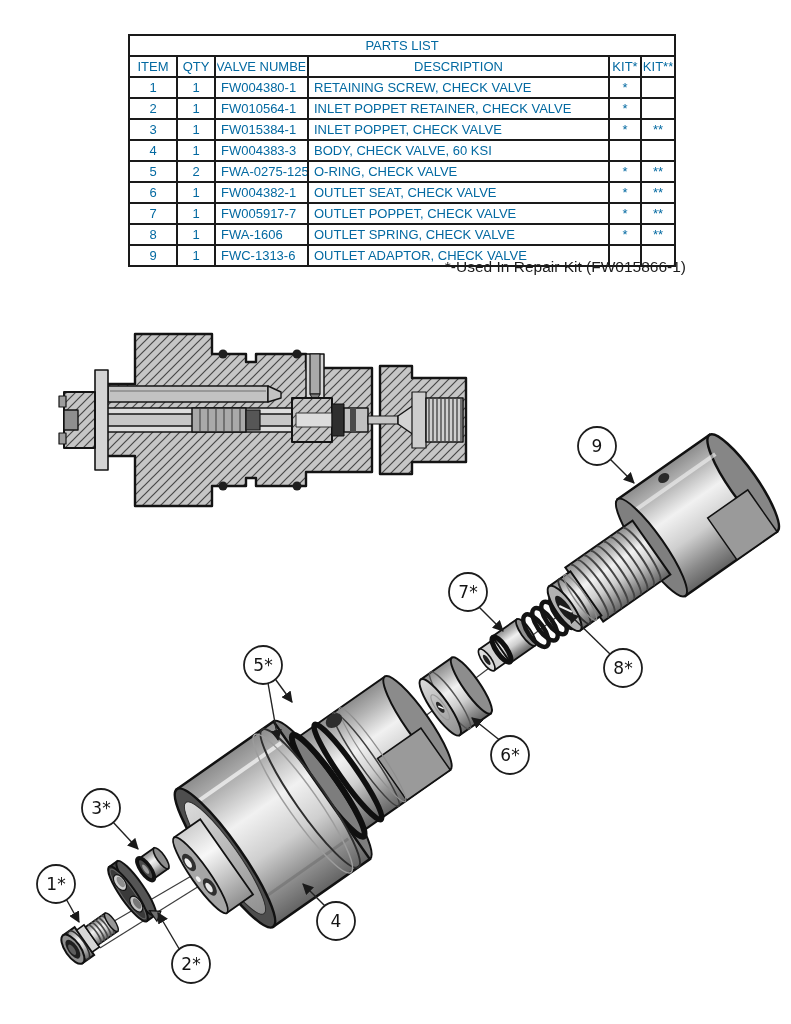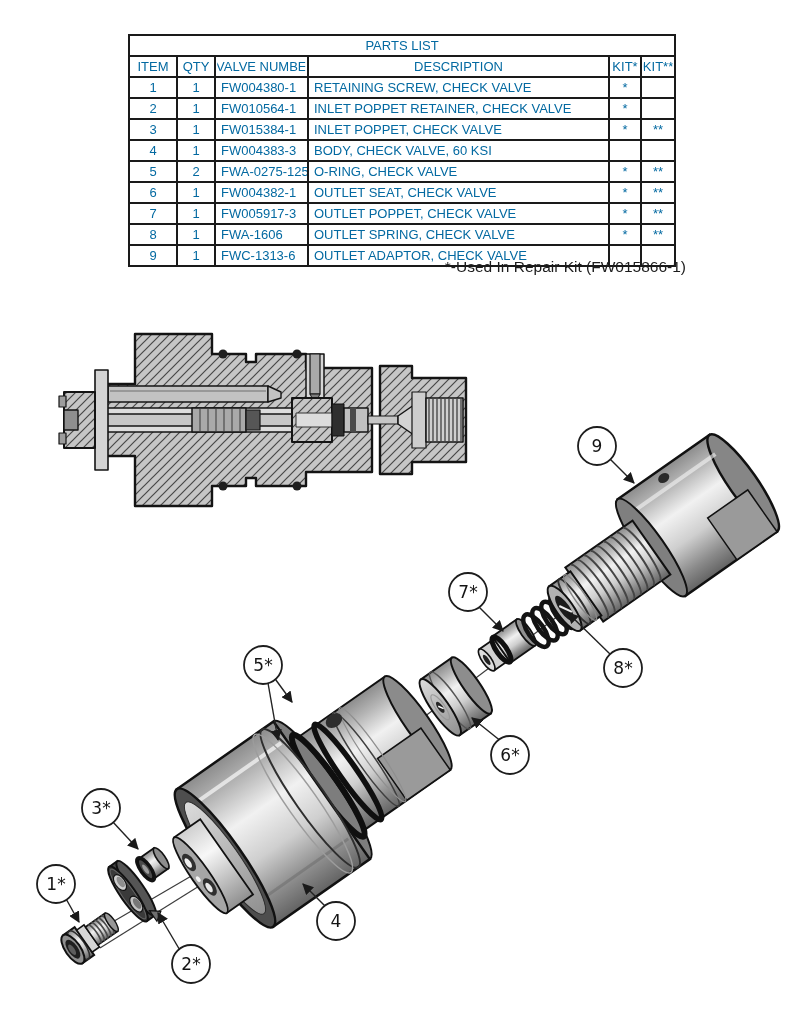--- a/index.html
+++ b/index.html
@@ -90,21 +90,21 @@
         <td class="c">6</td>
         <td class="c">1</td>
         <td class="l">FW004382-1</td>
         <td class="l">OUTLET SEAT, CHECK VALVE</td>
         <td class="c">*</td>
         <td class="c">**</td>
       </tr>
       <tr>
         <td class="c">7</td>
         <td class="c">1</td>
-        <td class="l">FW005917-3</td>
+        <td class="l">FW005917-7</td>
         <td class="l">OUTLET POPPET, CHECK VALVE</td>
         <td class="c">*</td>
         <td class="c">**</td>
       </tr>
       <tr>
         <td class="c">8</td>
         <td class="c">1</td>
         <td class="l">FWA-1606</td>
         <td class="l">OUTLET SPRING, CHECK VALVE</td>
         <td class="c">*</td>

